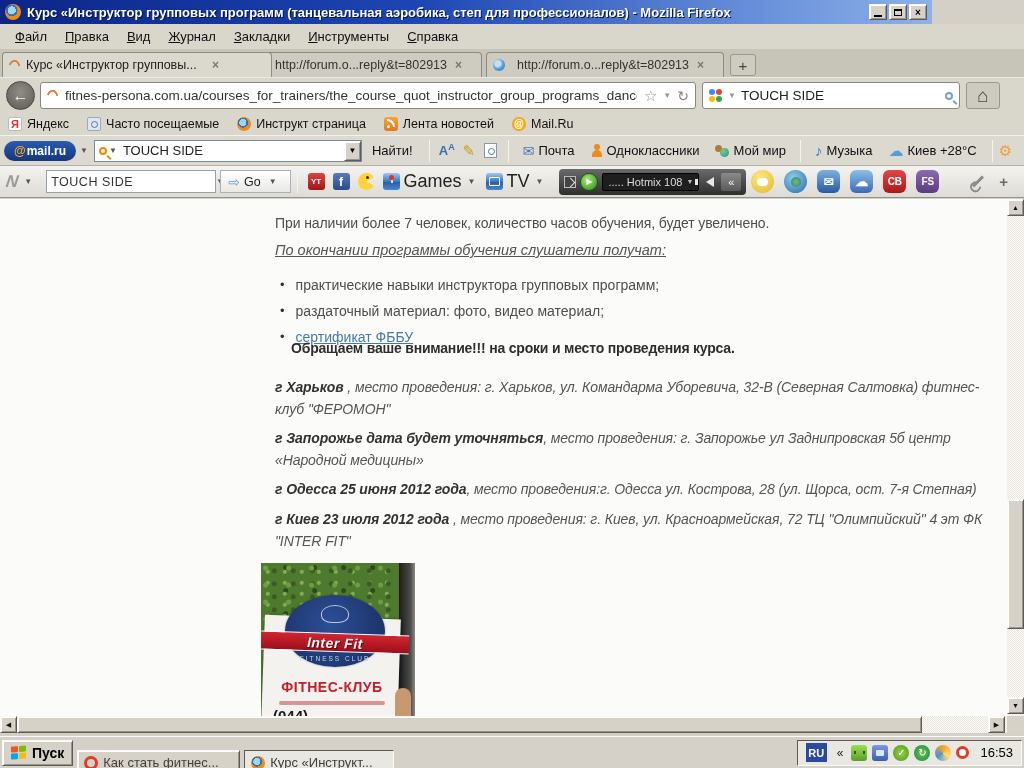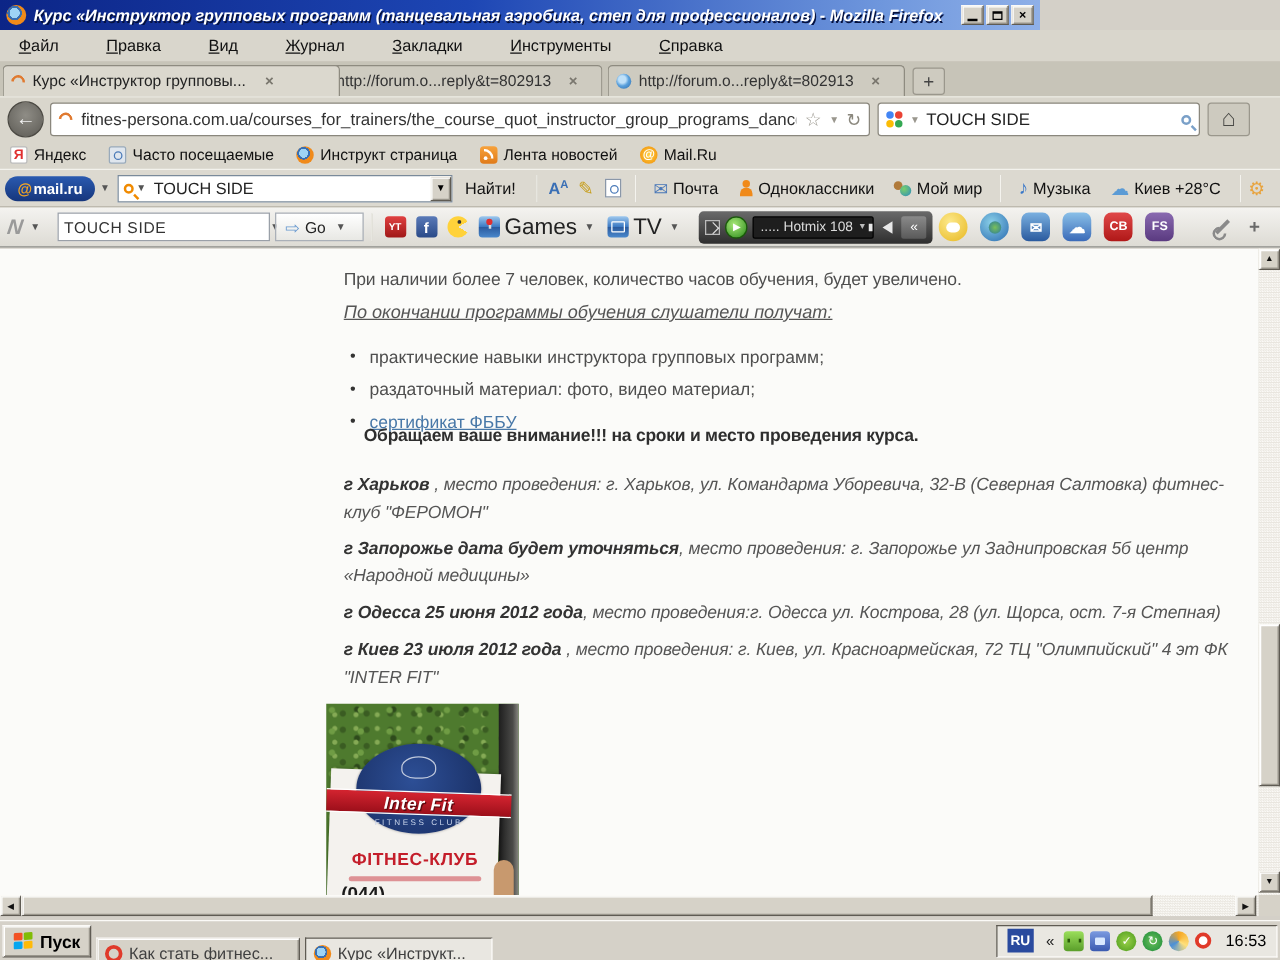--- a/index.html
+++ b/index.html
@@ -5,42 +5,42 @@
   * { margin:0; padding:0; box-sizing:border-box; }
   html,body { width:1024px; height:768px; overflow:hidden; }
   body { font-family:"Liberation Sans",sans-serif; background:#d4d0c8; }
   .screen { position:relative; width:1024px; height:768px; overflow:hidden; }
 
   
   .raised { background:#d6d2c8; border:1px solid; border-color:#fbfaf7 #5f5b53 #5f5b53 #fbfaf7; box-shadow:inset 1px 1px 0 #fff, inset -1px -1px 0 #9a968c; }
   .sunken { background:#e9e7e1; border:1px solid; border-color:#5f5b53 #fbfaf7 #fbfaf7 #5f5b53; }
 
   
-  .titlebar { position:absolute; top:0; left:0; width:832px; height:24px;
+  .titlebar { position:absolute; top:0; left:0; width:932px; height:24px;
     background:linear-gradient(90deg,#0c2587 0%,#1d46b4 45%,#6f97dd 85%,#8fb0e8 100%);
-    display:flex; align-items:center; padding:0 5px; gap:6px;font-style:italic; }
+    display:flex; align-items:center; padding:0 5px; gap:6px; }
   .ff-ball { width:16px; height:16px; border-radius:50%; flex:0 0 auto;
     background:radial-gradient(circle at 42% 40%, #9ed4f5 0 30%, #3a6fb0 31% 43%, #f08a1a 44% 72%, #c2510a 100%); }
   .titlebar-text { color:#fff; font-size:13px; font-weight:bold; white-space:nowrap; overflow:hidden; flex:1; text-shadow:1px 1px 0 #04113f; }
   .winbtns { display:flex; gap:2px; }
   .winbtn { width:18px; height:16px; display:flex; align-items:center; justify-content:center; font-size:10px; font-weight:bold; color:#000; cursor:default; }
   .glyph-min { width:8px; height:2px; background:#000; margin-top:8px; }
   .glyph-restore { width:8px; height:7px; border:1px solid #000; border-top:2px solid #000; }
 
   
-  .menubar { position:absolute; top:24px; left:0; width:1024px; height:25px; background:#d9d6cc; display:flex; align-items:center; padding-left:6px;gap:20px; }
+  .menubar { position:absolute; top:24px; left:0; width:1024px; height:25px; background:#d9d6cc; display:flex; align-items:center; padding-left:6px; }
   .menu-item { display:inline-block; padding:3px 9px; font-size:13px; color:#111; }
   .menu-item::first-letter { text-decoration:underline; }
 
   
   .tabbar { position:absolute; top:49px; left:0; width:1024px; height:28px; background:#c7c4b8; }
   .tab { position:absolute; top:3px; height:25px; display:flex; align-items:center; padding:0 6px; gap:6px;
     border:1px solid #8e8b80; border-bottom:none; border-radius:4px 4px 0 0; font-size:12.5px; color:#222; }
   .tab.active { background:#dbd8ce; z-index:2; }
-  .tab.inactive { background:#cecbc0; color:#333; }
+  .tab.inactive { background:#cecbc0; color:#333;text-align:right; }
   .tab-title { white-space:nowrap; overflow:hidden; max-width:178px; flex:1; }
   .tab-close { color:#7a776e; font-size:12px; font-weight:bold; padding:0 2px; }
   .swoosh { width:11px; height:11px; border:2px solid #e07a30; border-radius:50%; border-bottom-color:transparent; border-left-color:transparent; transform:rotate(-40deg); flex:0 0 auto; }
   .bluedot { width:12px; height:12px; border-radius:50%; flex:0 0 auto;
     background:radial-gradient(circle at 40% 38%, #bfe0f8 0 28%, #5aa0dc 50%, #2a6aaa 100%); }
   .newtab-btn { position:absolute; top:5px; height:22px; width:26px; border-radius:3px; background:#cecbc0; border:1px solid #9a978c;
     display:flex; align-items:center; justify-content:center; font-size:15px; color:#444; }
 
   
   .navbar { position:absolute; top:77px; left:0; width:1024px; height:35px; background:#d9d6cc; border-top:1px solid #eceae2; }

